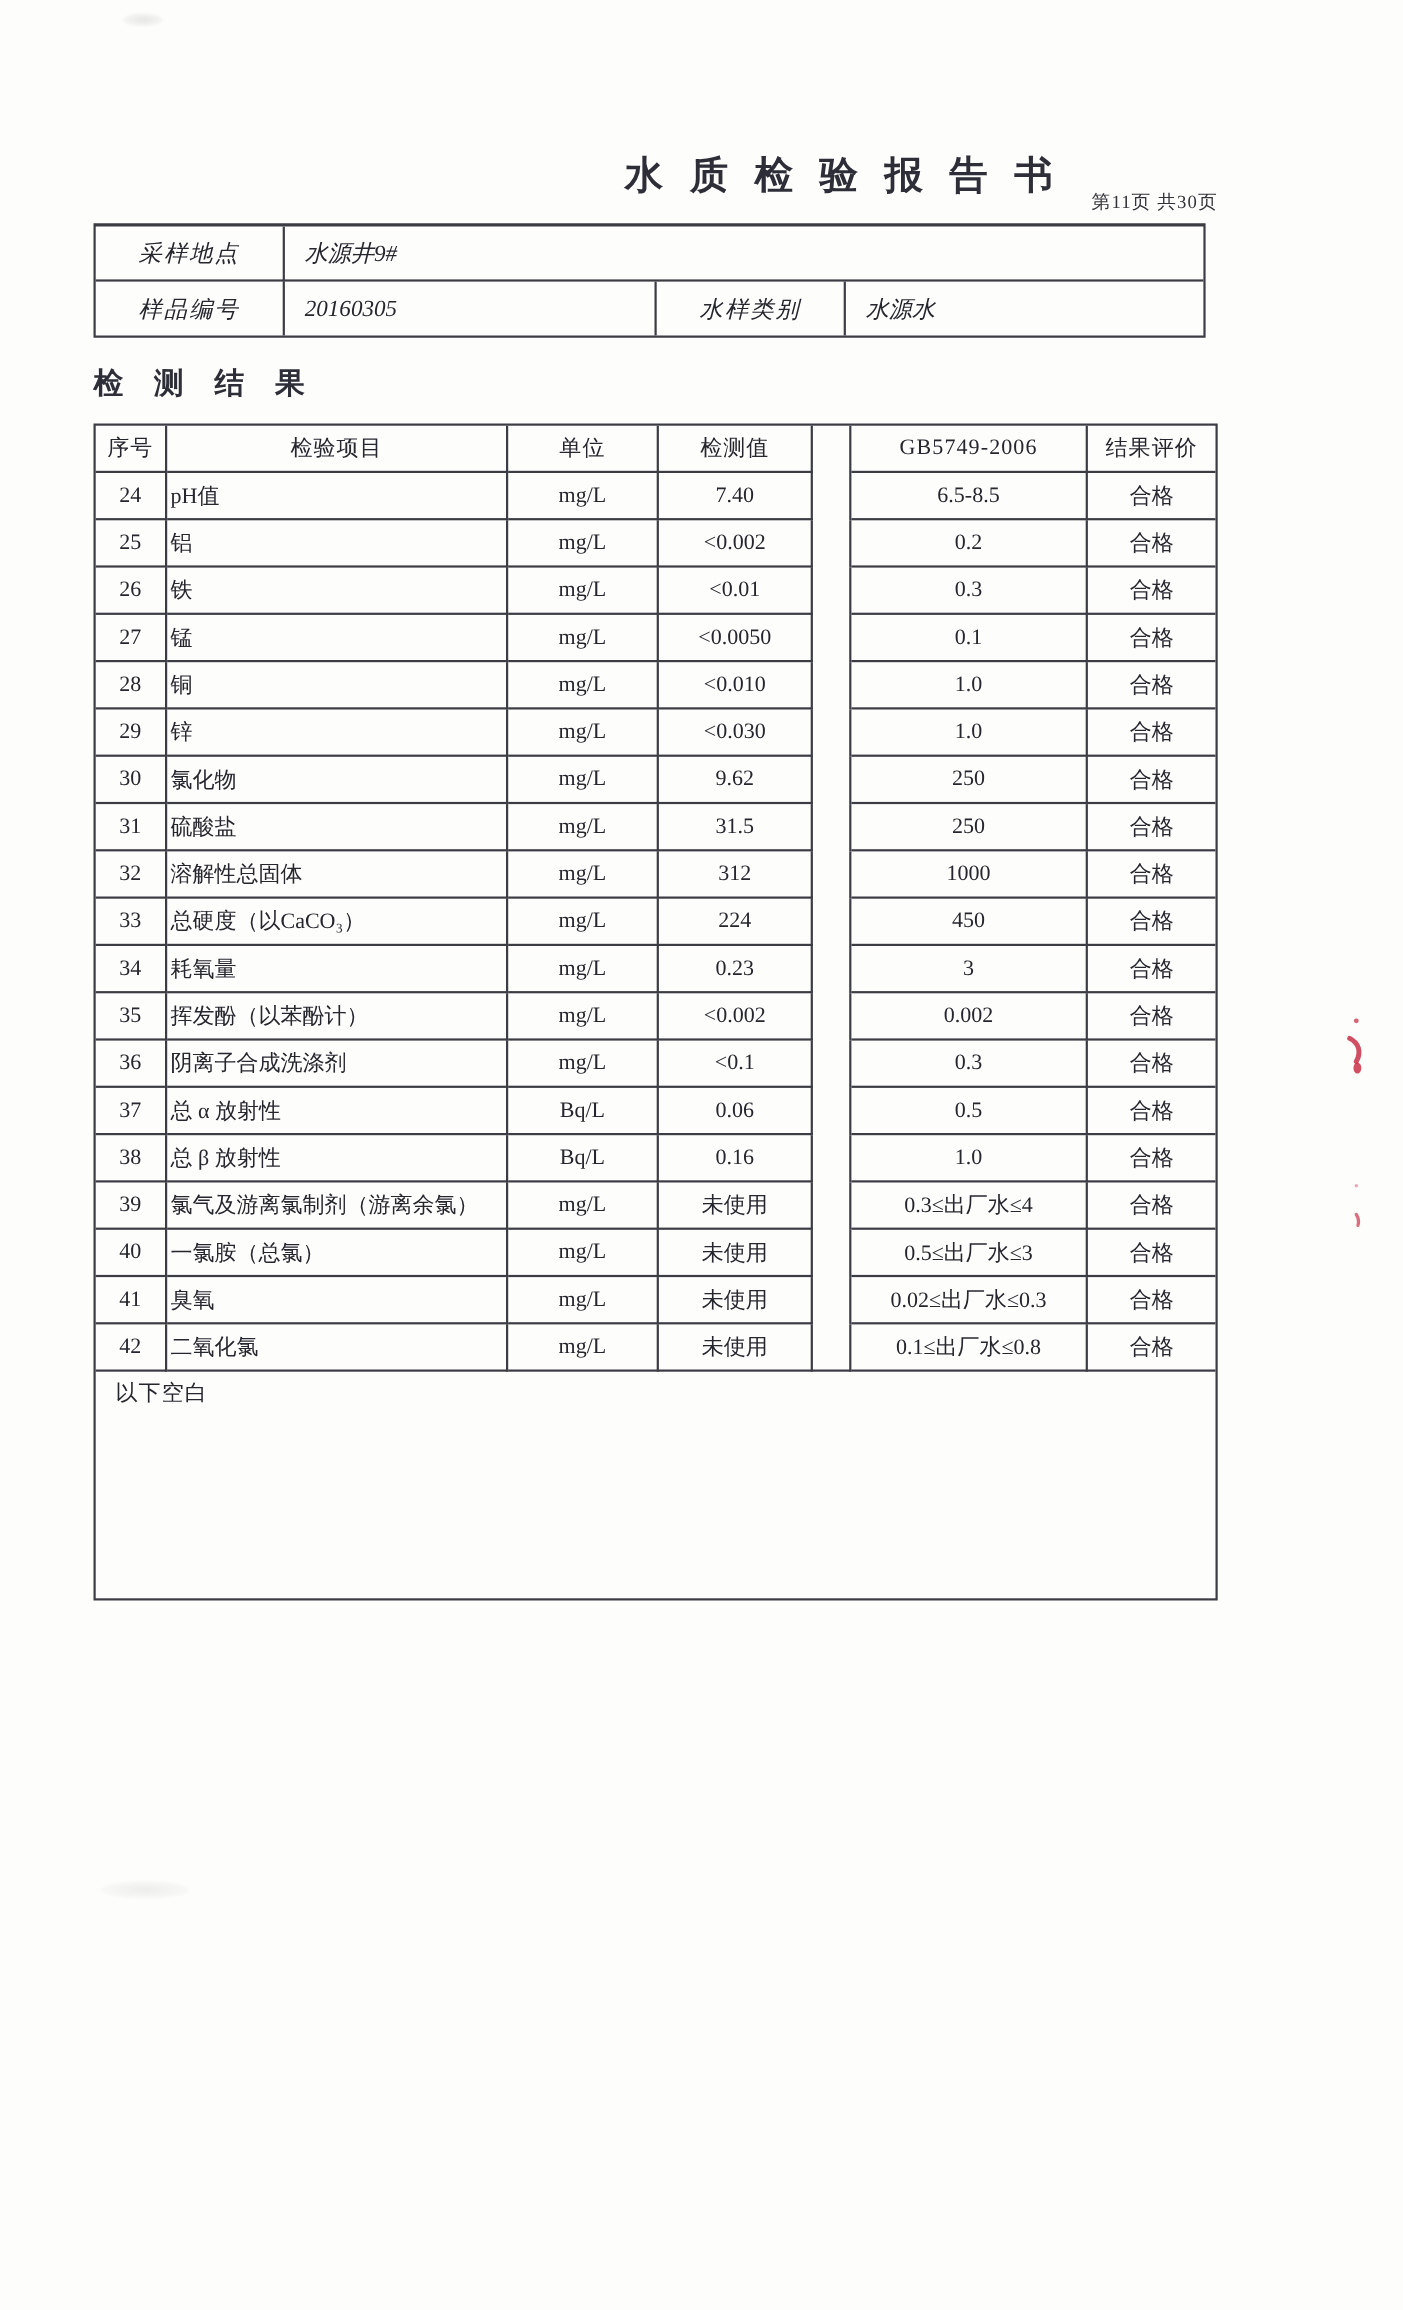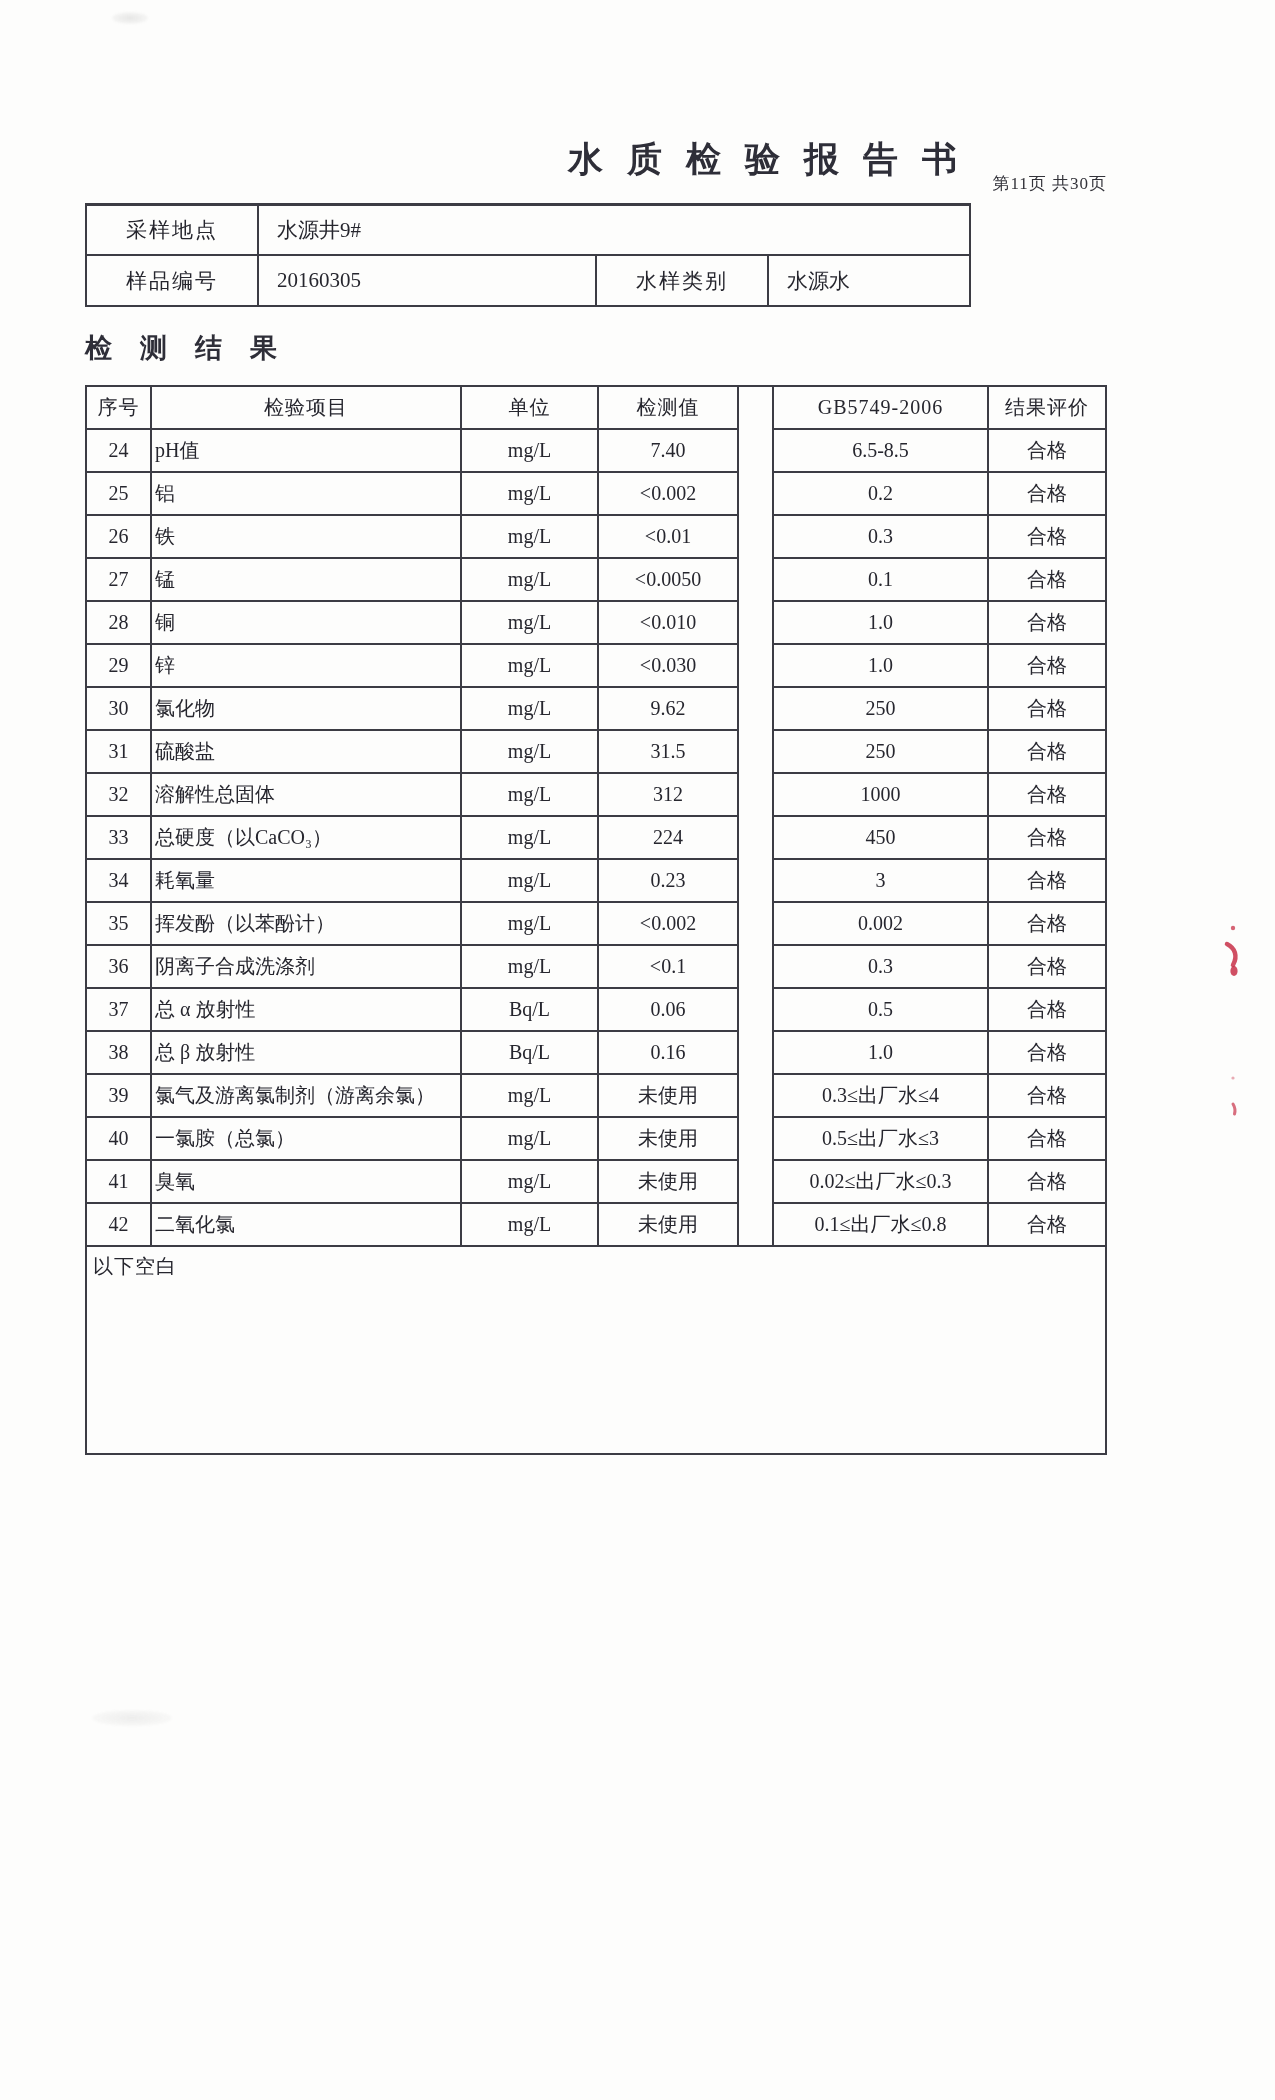--- a/index.html
+++ b/index.html
@@ -24,28 +24,29 @@
     color:#2e2e38;
     white-space:nowrap;
   }
   .page-indicator{
     position:absolute;top:172px;right:168px;
     font-size:17px;color:#33333a;
     letter-spacing:1px;
   }
   
   .sample-table{
-    position:absolute;left:85px;top:203px;width:886px;height:104px;
+    position:absolute;left:85px;top:203px;width:1011px;height:104px;
     box-sizing:border-box;
     border:2px solid var(--line);
     border-top-width:3px;
     display:grid;
     grid-template-columns:172px 338px 172px 1fr;
     grid-template-rows:50px 1fr;
     font-size:21px;
+    font-style:italic;
   }
   .sample-table .cell{
     display:flex;align-items:center;
     box-sizing:border-box;
     border-bottom:2px solid var(--line);
     border-right:2px solid var(--line);
   }
   .sample-table .label{justify-content:center;letter-spacing:2px;}
   .sample-table .value{justify-content:flex-start;padding-left:18px;}
   .sample-table .no-rb{border-right:none;}
@@ -80,21 +81,21 @@
     border-bottom:2px solid var(--line);
     overflow:hidden;white-space:nowrap;
   }
   .results-grid .c-item{justify-content:flex-start;padding-left:3px;}
   .results-grid .c-result{border-right:none;}
   .results-grid .c-gap{border-bottom:none;}
   .results-grid .c-gap.last-row{border-bottom:2px solid var(--line);}
   .results-grid .hdr{letter-spacing:1px;text-align:right;}
   .blank-footer{
     flex:1;
-    padding:6px 0 0 6px;
+    padding:6px 0 0 18px;
     font-size:20px;
     letter-spacing:1px;
   }
   
   .smudge{
     position:absolute;border-radius:50%;
     background:radial-gradient(ellipse at center, rgba(150,150,150,0.22), rgba(150,150,150,0));
     filter:blur(1px);
     pointer-events:none;
   }

